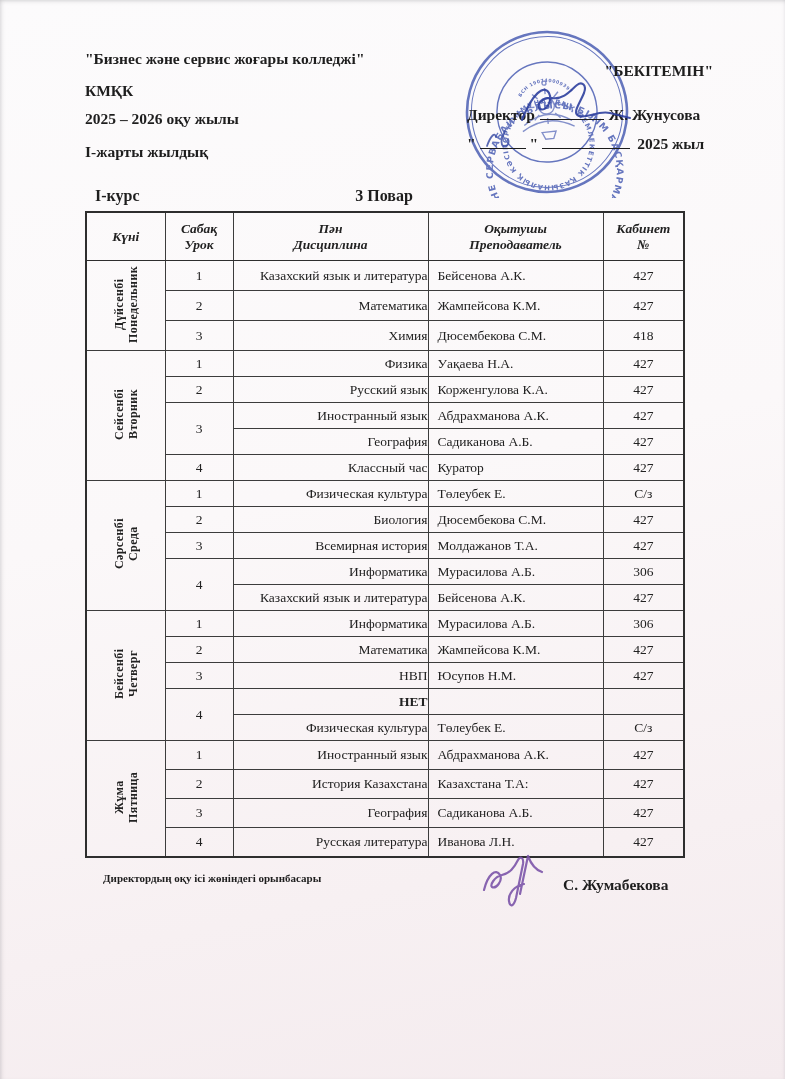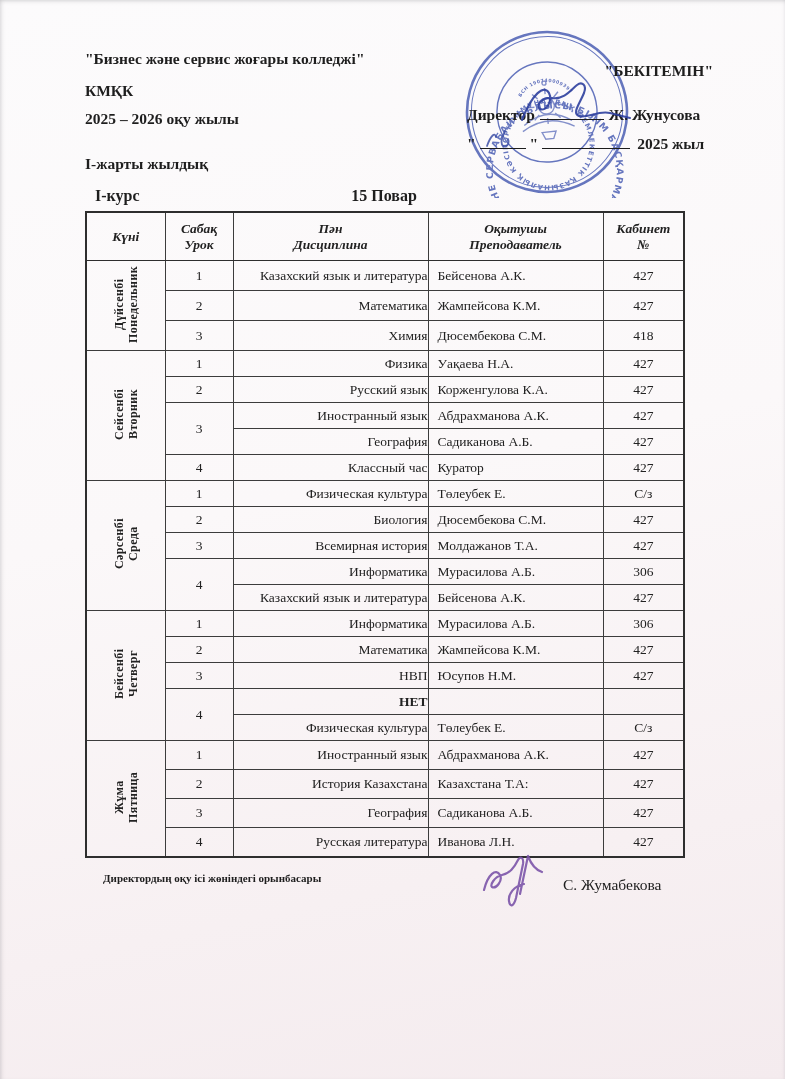--- a/index.html
+++ b/index.html
@@ -15,21 +15,21 @@
   .page::before {
     content:""; position:absolute; inset:0; pointer-events:none;
     box-shadow: inset 3px 3px 5px -3px rgba(90,90,95,.35), inset -2px 0 4px -3px rgba(90,90,95,.25);
   }
 
   
   .hdr-left { position:absolute; left:85px; top:50px; font-weight:bold; font-size:15.5px; line-height:18px; }
   .hdr-left .l1 { margin-bottom:4px; }
   .hdr-left .l2 { margin-bottom:10px;margin-top:14px; }
   .hdr-left .l3 { margin-bottom:13px; }
-  .hdr-left .l4 { margin-bottom:27px; }
+  .hdr-left .l4 { margin-bottom:15px; }
 
   .approve { position:absolute; right:72px; top:62px; font-weight:bold; font-size:15.5px; }
 
   .director-line { position:absolute; left:467px; top:105px; font-weight:bold; font-size:15.5px; white-space:nowrap; }
   .director-line .blank { display:inline-block; width:64px; border-bottom:1.6px solid #1c1c1c; height:14px; margin:0 5px; }
   .date-line { position:absolute; left:467px; top:134px; font-weight:bold; font-size:15.5px; white-space:nowrap; }
   .date-line .blank-s { display:inline-block; width:46px; border-bottom:1.6px solid #1c1c1c; height:14px; margin:0 4px; }
   .date-line .blank-l { display:inline-block; width:88px; border-bottom:1.6px solid #1c1c1c; height:14px; margin:0 7px 0 4px; }
 
   .stamp { position:absolute; left:461px; top:26px; opacity:.85; pointer-events:none; }
@@ -69,21 +69,21 @@
   }
   .vert span { display:block; }
   .vh84 { height:82px; } .vh120 { height:120px; } .vh108 { height:106px; }
   tr.h29 td { height:29px; }
   tr.h25 td { height:25px; }
   tr.h28 td { height:28px; }
   td.bold-cell { font-weight:bold; }
 
   
   .footer-label { position:absolute; left:103px; top:872px; font-weight:bold; font-size:11px; }
-  .footer-name  { position:absolute; left:563px; top:876px; font-weight:normal; font-size:15.5px; }
+  .footer-name  { position:absolute; left:563px; top:876px; font-weight:bold; font-size:15.5px; }
 
   .stamp text { font-family:"DejaVu Sans",sans-serif; font-weight:bold; }
 </style>
 </head>
 <body>
 
 <div class="page">
 
   <div class="hdr-left">
     <div class="l1">"Бизнес және сервис жоғары колледжі"</div>
@@ -145,21 +145,21 @@
   <div class="date-line">
     <span>"</span><span class="blank-s"></span><span>"</span><span class="blank-l"></span><span>2025 жыл</span>
   </div>
 
   <svg class="sig-date" width="52" height="26" viewBox="0 0 52 26">
     <path d="M10,20 C14,9 18,6 19,11 M28,5 C25,12 23,17 26,20 C29,22 33,18 31,13" fill="none" stroke="#3d4fa6" stroke-width="1.8" stroke-linecap="round" opacity=".85"></path>
   </svg>
 
   <div class="course-line">
     <span class="course">І-курс</span>
-    <span class="group">15 Повар</span>
+    <span class="group">3 Повар</span>
   </div>
 
   <table class="sched">
     <colgroup>
         <col style="width:79px">
         <col style="width:68px">
         <col style="width:195px">
         <col style="width:175px">
         <col style="width:81px">
       </colgroup>

